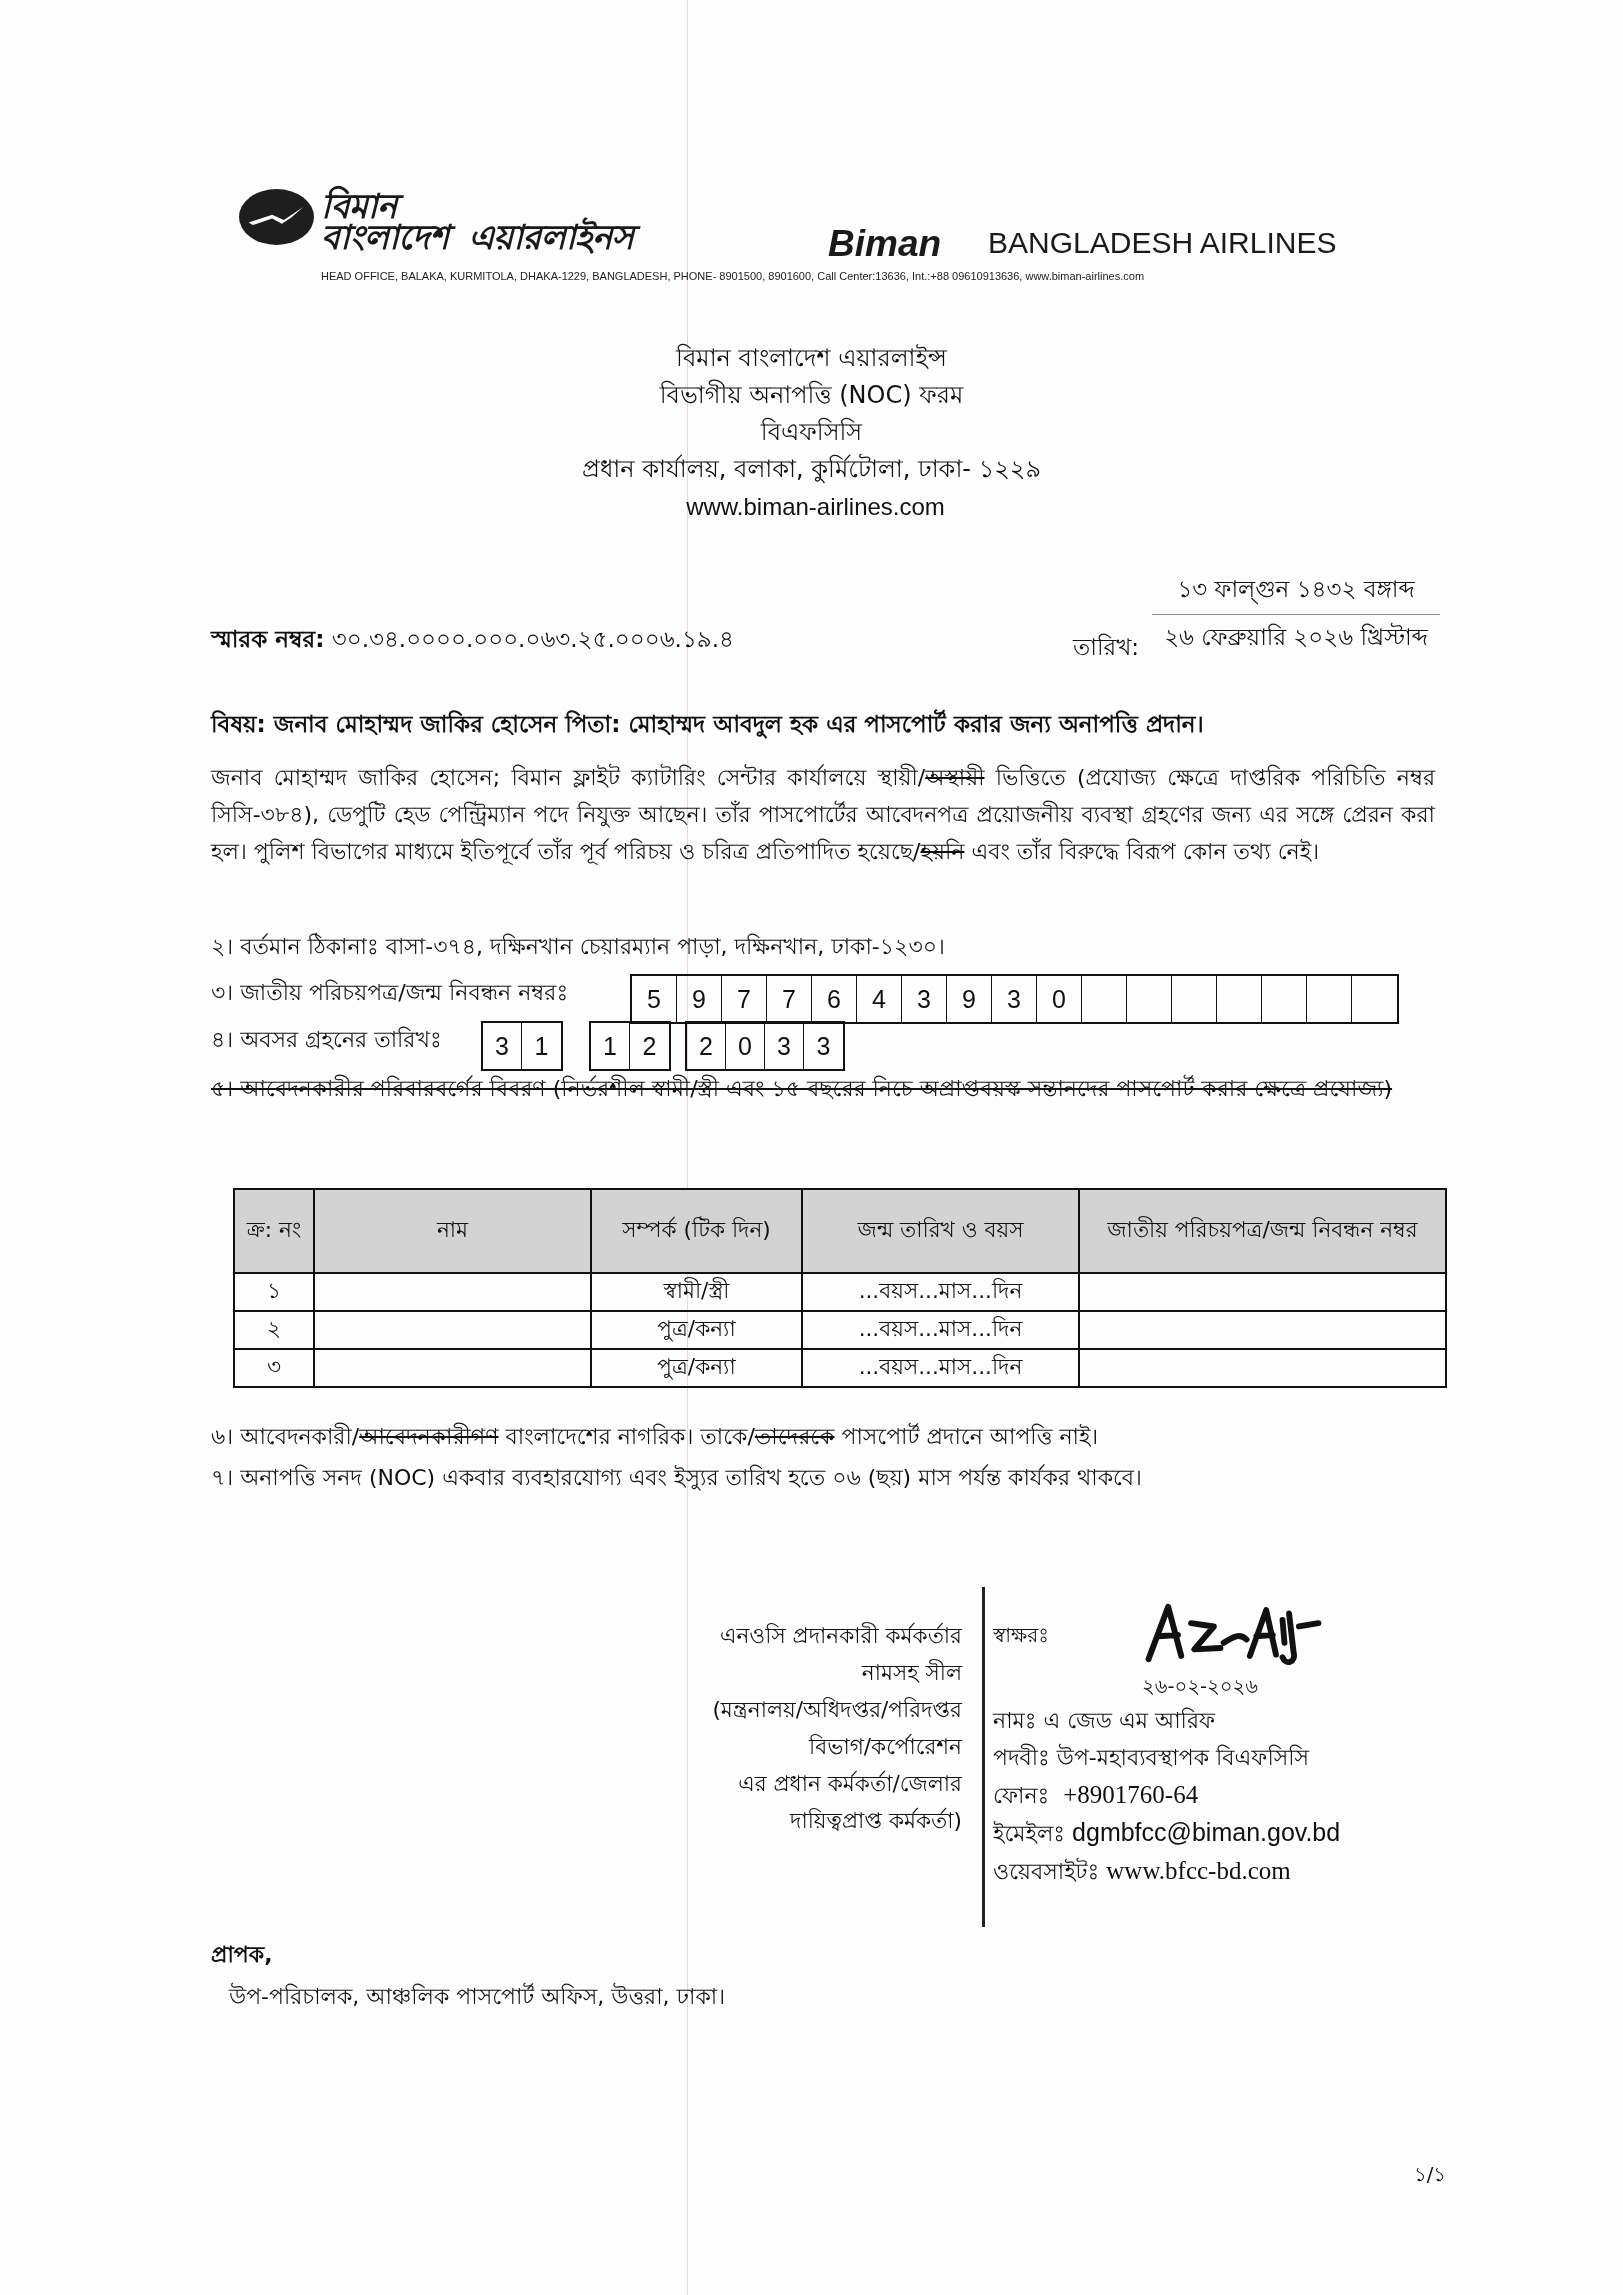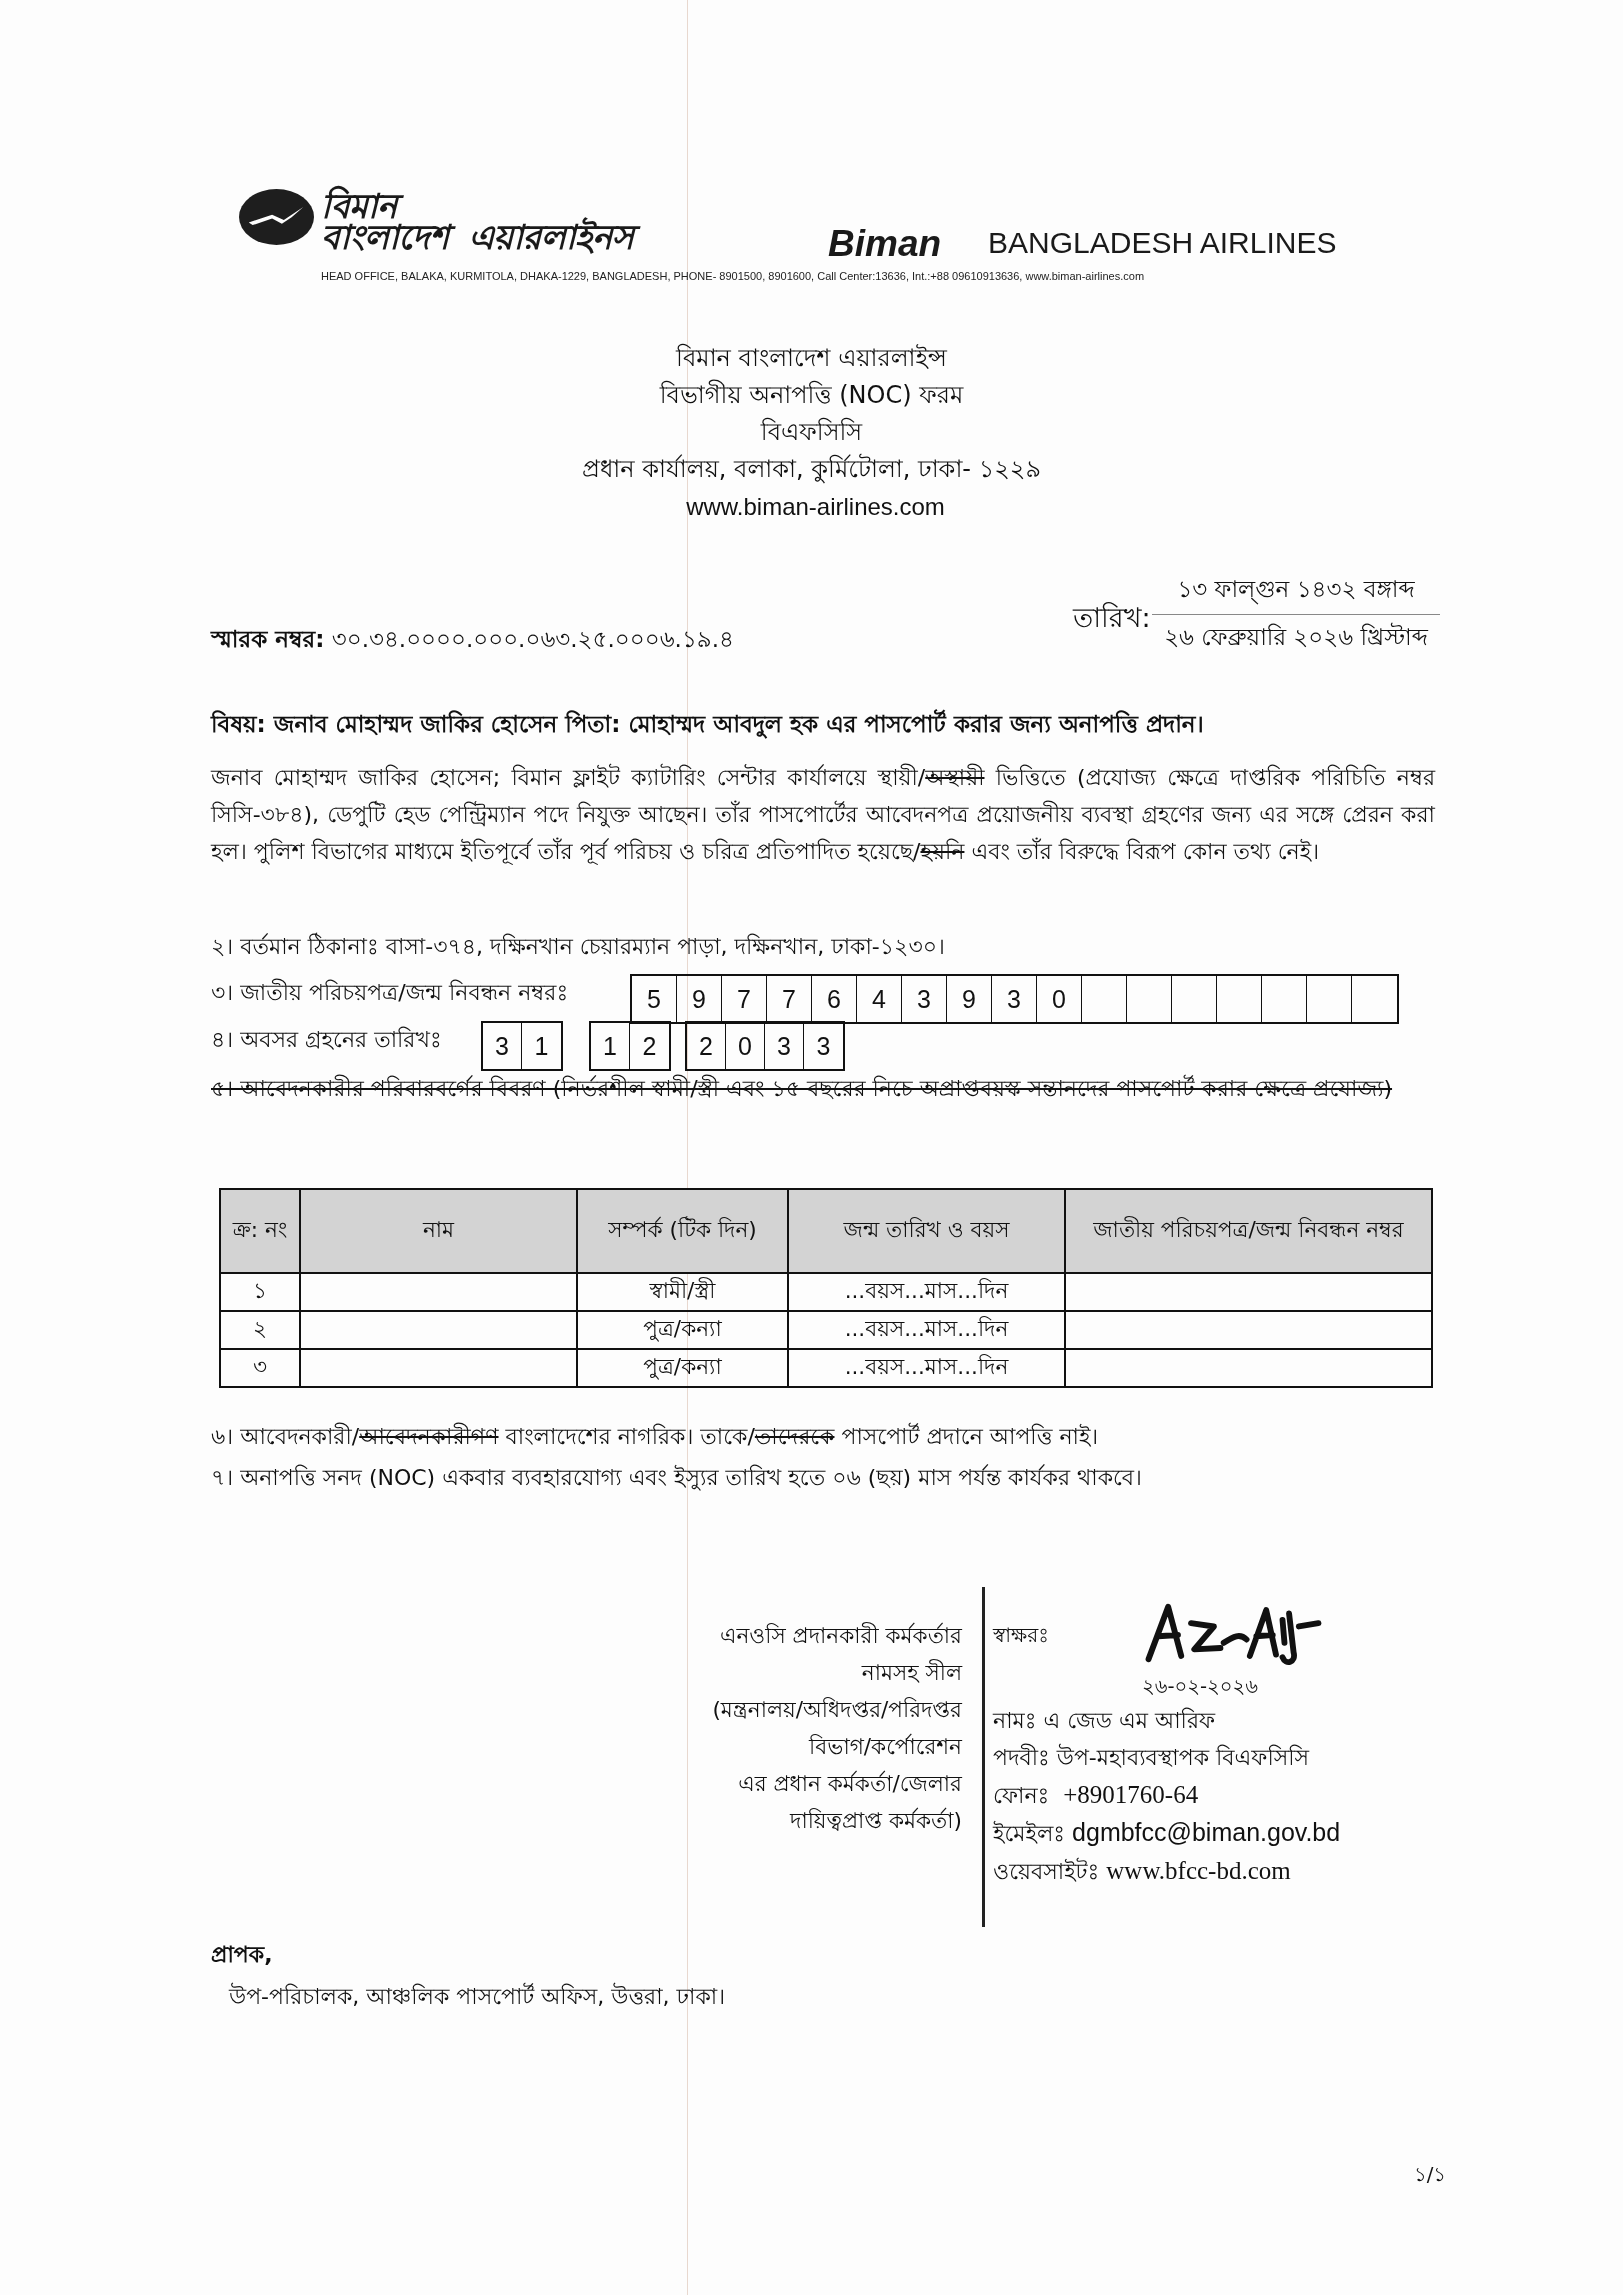--- a/index.html
+++ b/index.html
@@ -18,21 +18,21 @@
   .bn-logo .l2 { display:block;font-family:Liberation Mono, monospace; }
   .en-biman { left: 828px; top: 223px; font-family: "Liberation Sans", sans-serif; font-weight: bold; font-style: italic; font-size: 37px; color: #1a1a1a; }
   .en-airline { left: 988px; top: 226px; font-family: "Liberation Sans", sans-serif; font-size: 30px; color: #1a1a1a; letter-spacing: 0px; }
   .head-addr { left: 321px; top: 270px; font-family: "Liberation Sans", sans-serif; font-size: 11px; color: #222; white-space: nowrap; }
 
   
   .center-block { left: 0; width: 1623px; top: 340px; text-align: center; font-size: 24px; line-height: 37px; }
 
   
   .memo { left: 211px; top: 621px; font-size: 23px; }
-  .date-label { left: 1073px; top: 597px; font-size: 27px; }
+  .date-label { left: 1073px; top: 629px; font-size: 23px; }
   .date-box { left: 1152px; top: 571px; width: 288px; text-align: center; font-size: 23px; }
   .date-box .line { height: 1.3px; background: #888; margin: 3.9px 0; }
 
   .subject { left: 211px; top: 706px; font-size: 23px; font-weight: bold; }
 
   
   .para { left: 211px; top: 759px; width: 1224px; font-size: 22px; line-height: 37px; text-align: justify; }
   .strike { text-decoration: line-through; }
 
   .item2 { left: 211px; top: 929px; font-size: 22px; }
@@ -43,21 +43,21 @@
   .nid-boxes .cell { width: 45px; height: 46px; border-right: 1.3px solid #111; display:flex; align-items:center; justify-content:center; font-family:"Liberation Sans",sans-serif; font-size: 25px; box-sizing: border-box; }
   .nid-boxes .cell:last-child { border-right: none; }
 
   .ret-group { position: absolute; top: 1021px; display: flex; border: 2px solid #111; height: 46px; }
   .ret-group .cell { width: 39px; height: 46px; border-right: 1.3px solid #111; display:flex; align-items:center; justify-content:center; font-family:"Liberation Sans",sans-serif; font-size: 25px; box-sizing: border-box; }
   .ret-group .cell:last-child { border-right: none; }
 
   .item5 { left: 211px; top: 1071px; width: 1224px; font-size: 22px; line-height: 35px; }
 
   
-  table.fam { position: absolute; left: 219px; top: 1188px; width: 1214px; border-collapse: collapse; font-size: 21.6px; }
+  table.fam { position: absolute; left: 233px; top: 1188px; width: 1214px; border-collapse: collapse; font-size: 21.6px; }
   table.fam th { background: #d3d3d3; font-weight: normal; border: 2px solid #111; height: 77px; padding: 2.6px 6.5px; vertical-align: middle; }
   table.fam td { border: 2px solid #111; height: 31px; text-align: center; padding: 0 3.9px; }
 
   .item6 { left: 211px; top: 1419px; font-size: 22px; }
   .item7 { left: 211px; top: 1460px; font-size: 22px; }
 
   
   .left-sig { left: 628px; top: 1617px; width: 334px; text-align: right; font-size: 21.6px; line-height: 37px; }
   .vline { left: 982px; top: 1587px; width: 3.3px; height: 340px; background: #222; }
   .right-sig { left: 993px; top: 1617px; font-size: 20px; line-height: 37px; }

